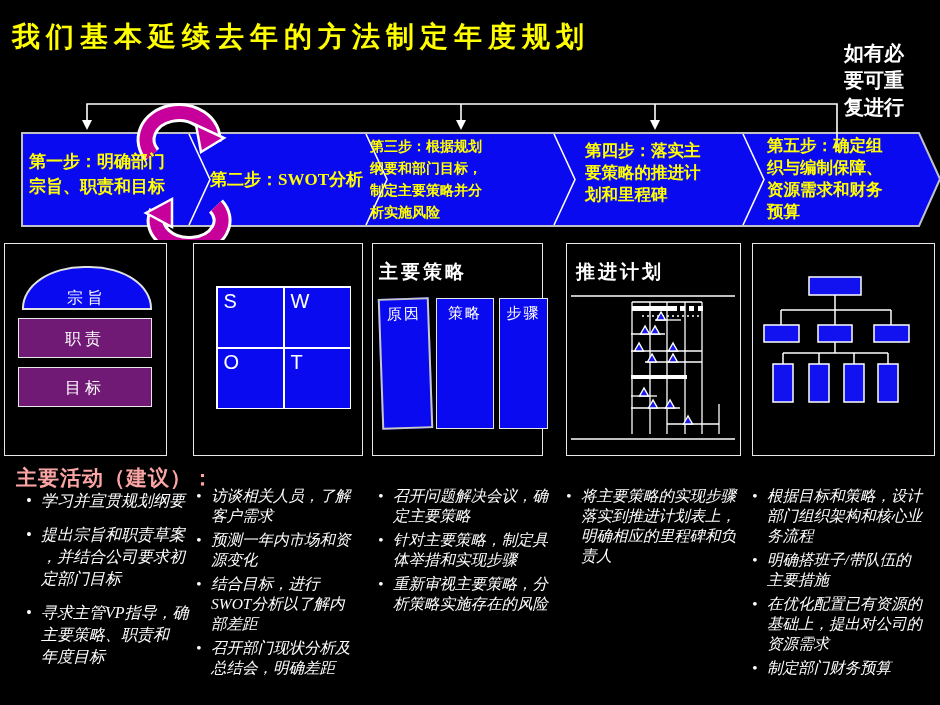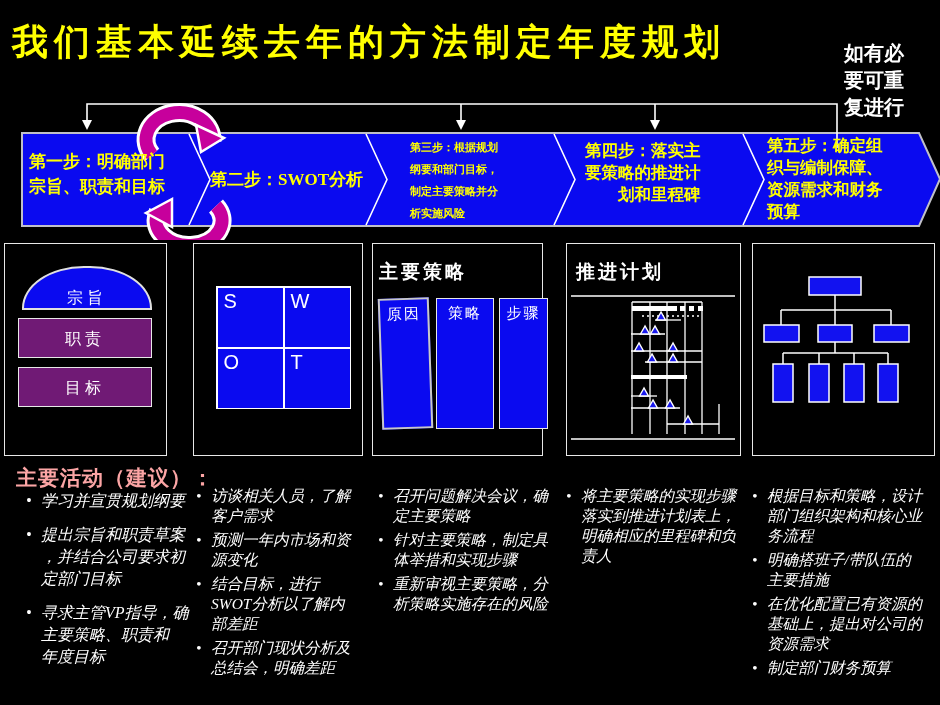--- a/index.html
+++ b/index.html
@@ -2,32 +2,32 @@
 <html><head>
 <meta charset="utf-8">
 <style>
   html,body{margin:0;padding:0;background:#000;}
   .slide{position:relative;width:940px;height:705px;background:#000;overflow:hidden;
          font-family:"Liberation Serif","DejaVu Serif",serif;}
   [data-interactable]{box-sizing:border-box;}
 
   
   .page-title{position:absolute;left:12px;top:18px;width:760px;
-    font-size:36px;font-weight:bold;color:#ffff00;letter-spacing:6px;white-space:nowrap;}
+    font-size:28px;font-weight:bold;color:#ffff00;letter-spacing:6px;white-space:nowrap;}
   .repeat-note{position:absolute;left:844px;top:40px;width:66px;
     font-size:20px;line-height:27px;color:#ffffff;font-weight:bold;}
 
   
   .flow-svg{position:absolute;left:0;top:0;width:940px;height:240px;}
 
   .step-label{position:absolute;color:#ffff00;font-weight:bold;white-space:pre-line;z-index:3;}
   .step-1{left:29px;top:149px;font-size:17px;line-height:25px;}
   .step-2{left:210px;top:167px;font-size:17px;line-height:25px;}
-  .step-3{left:410px;top:136px;font-size:11px;line-height:22px;}
-  .step-4{left:585px;top:140px;font-size:16.5px;line-height:22px;text-align:right;}
+  .step-3{left:370px;top:136px;font-size:14px;line-height:22px;}
+  .step-4{left:585px;top:140px;font-size:16.5px;line-height:22px;}
   .step-5{left:767px;top:135px;font-size:16.5px;line-height:22px;}
 
   
   .diagram-box{position:absolute;top:243px;height:213px;border:1.5px solid #e8e8e8;background:#000;}
   .box-1{left:4px;width:163px;}
   .box-2{left:193px;width:170px;}
   .box-3{left:372px;width:171px;}
   .box-4{left:566px;width:175px;}
   .box-5{left:752px;width:183px;}
 

